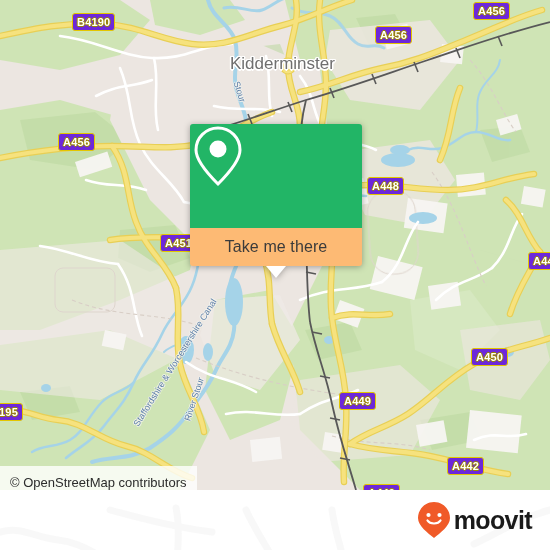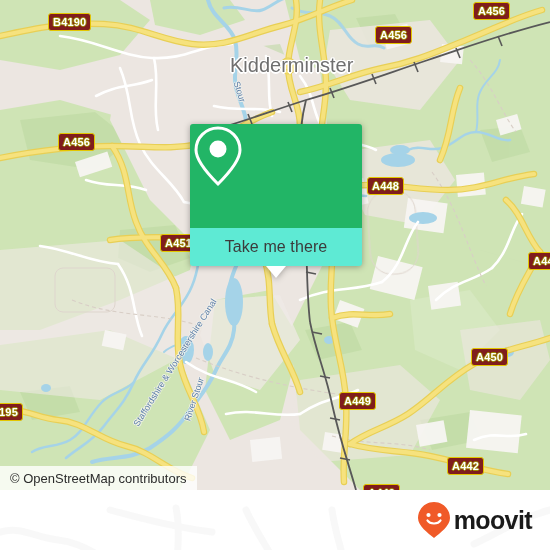--- a/index.html
+++ b/index.html
@@ -35,42 +35,42 @@
   #map svg {
     position: absolute;
     left: 0;
     top: 0;
     display: block;
   }
 
   
   .shield {
     position: absolute;
-    background: #7f1d1d;
+    background: #6d28d9;
     border: 1px solid #e3c600;
     border-radius: 3px;
     color: #ffffff;
     font-family: "Liberation Sans", sans-serif;
     font-size: 11px;
     font-weight: bold;
     letter-spacing: 0.2px;
     line-height: 14px;
     height: 14px;
     padding: 1px 4px 1px 4px;
     text-align: center;
     white-space: nowrap;
     text-shadow:
       -1px 0 #9c8800, 1px 0 #9c8800, 0 -1px #9c8800, 0 1px #9c8800;
   }
 
   .place-label {
     position: absolute;
     color: #6f6f6f;
     font-family: "Liberation Sans", sans-serif;
-    font-size: 20px;
+    font-size: 17px;
     white-space: nowrap;
     text-shadow:
       -1.5px 0 #ffffff, 1.5px 0 #ffffff, 0 -1.5px #ffffff, 0 1.5px #ffffff,
       -1px -1px #ffffff, 1px 1px #ffffff, -1px 1px #ffffff, 1px -1px #ffffff;
   }
 
   .water-label {
     position: absolute;
     color: #5d7fa8;
     font-family: "Liberation Sans", sans-serif;
@@ -91,21 +91,21 @@
   #popup-head {
     height: 104px;
     background: #22b566;
     border-radius: 3px 3px 0 0;
     display: flex;
     align-items: center;
     justify-content: center;
   }
   #popup-body {
     height: 38px;
-    background: #5eead4;
+    background: #fdba74;
     border-radius: 0 0 3px 3px;
     display: flex;
     align-items: center;
     justify-content: center;
   }
   #popup-label {
     color: #3b3b3b;
     font-family: "Liberation Sans", sans-serif;
     font-size: 16px;
     letter-spacing: 0.1px;
@@ -123,21 +123,21 @@
   }
 
   
   #attribution {
     position: absolute;
     left: 0;
     top: 466px;
     height: 24px;
     background: rgba(255,255,255,0.80);
     display: flex;
-    align-items: center;
+    align-items: flex-end;
     padding: 0 10px 0 10px;
     box-sizing: border-box;
   }
   #attribution span {
     color: #2b2b2b;
     font-family: "Liberation Sans", sans-serif;
     font-size: 13px;
   }
 
   
@@ -431,21 +431,21 @@
     </svg>
 
     <div class="place-label" style="left:230px; top:54px;">Kidderminster</div>
 
     <div class="water-label" style="left:241px; top:80px; transform:rotate(72deg); transform-origin:left top;">Stour</div>
 
     <div class="water-label" style="left:140px; top:418px; transform:rotate(-58deg); transform-origin:left bottom;">Staffordshire &amp; Worcestershire Canal</div>
 
     <div class="water-label" style="left:192px; top:412px; transform:rotate(-72deg); transform-origin:left bottom;">River Stour</div>
 
-    <div class="shield" style="left:48px;  top:13px;">B4190</div>
+    <div class="shield" style="left:72px;  top:13px;">B4190</div>
     <div class="shield" style="left:375px; top:26px;">A456</div>
     <div class="shield" style="left:473px; top:2px;">A456</div>
     <div class="shield" style="left:58px;  top:133px;">A456</div>
     <div class="shield" style="left:367px; top:177px;">A448</div>
     <div class="shield" style="left:160px; top:234px;">A451</div>
     <div class="shield" style="left:528px; top:252px;">A44</div>
     <div class="shield" style="left:471px; top:348px;">A450</div>
     <div class="shield" style="left:339px; top:392px;">A449</div>
     <div class="shield" style="left:-6px;  top:403px;">195</div>
     <div class="shield" style="left:447px; top:457px;">A442</div>

